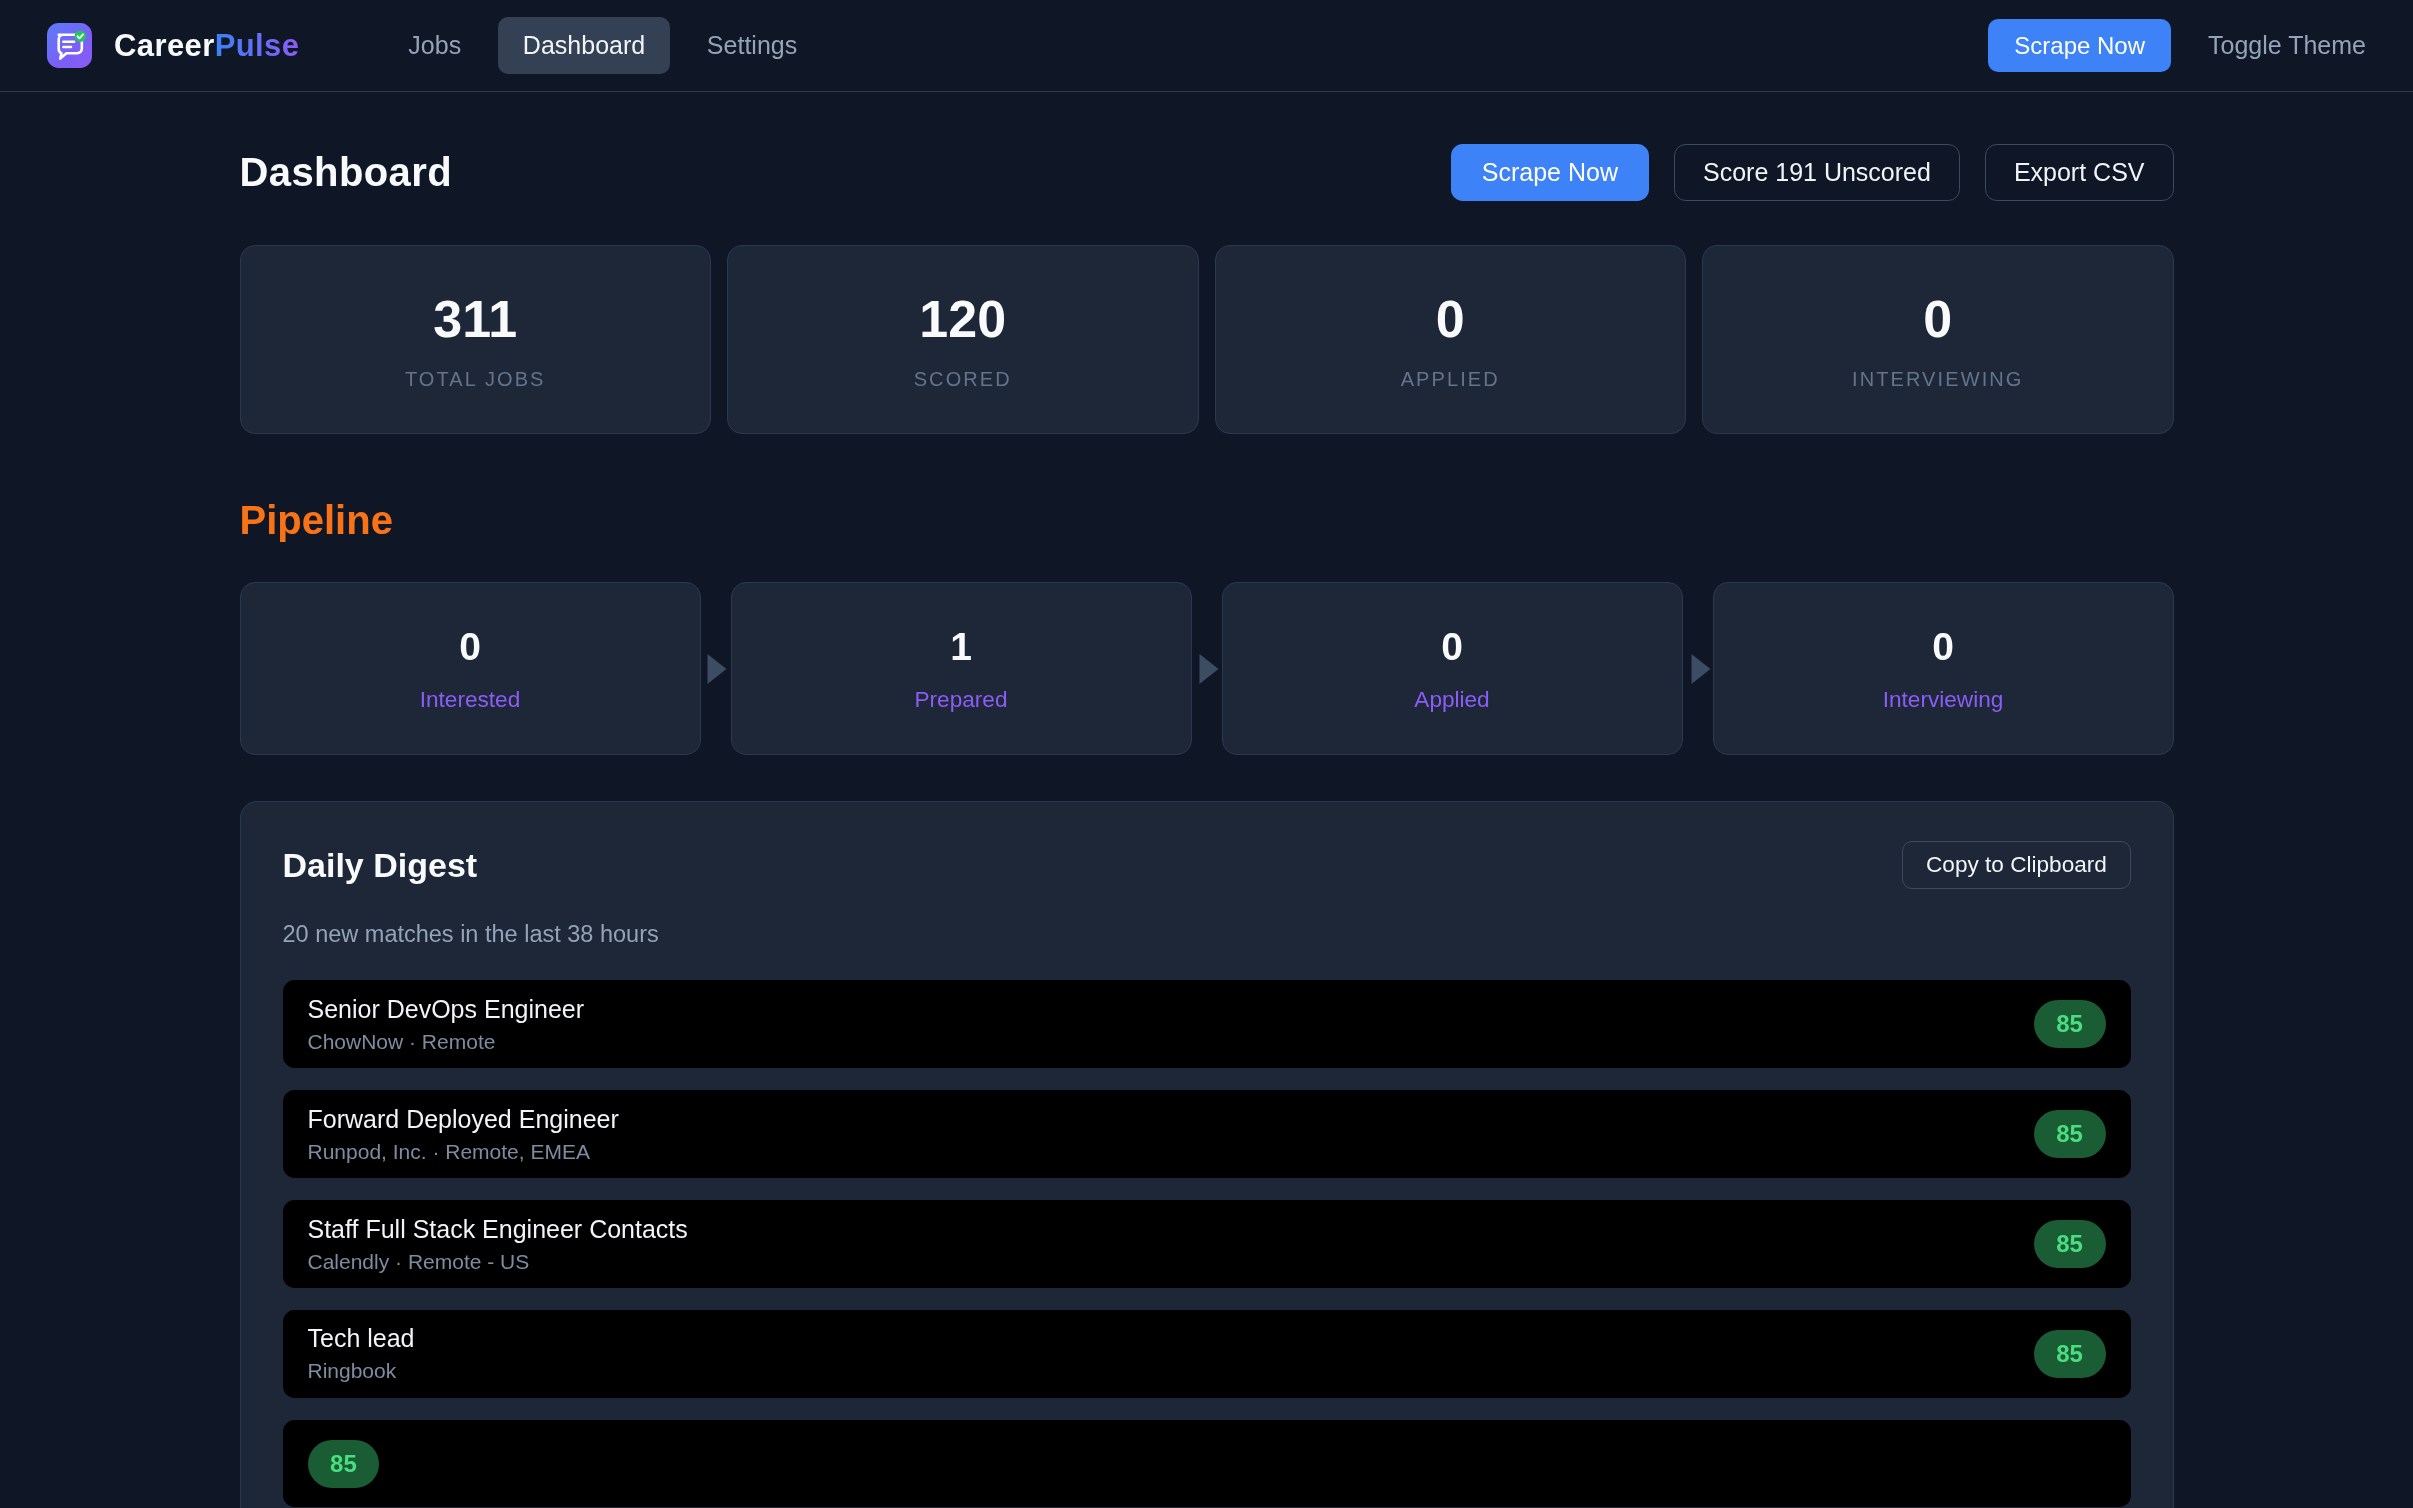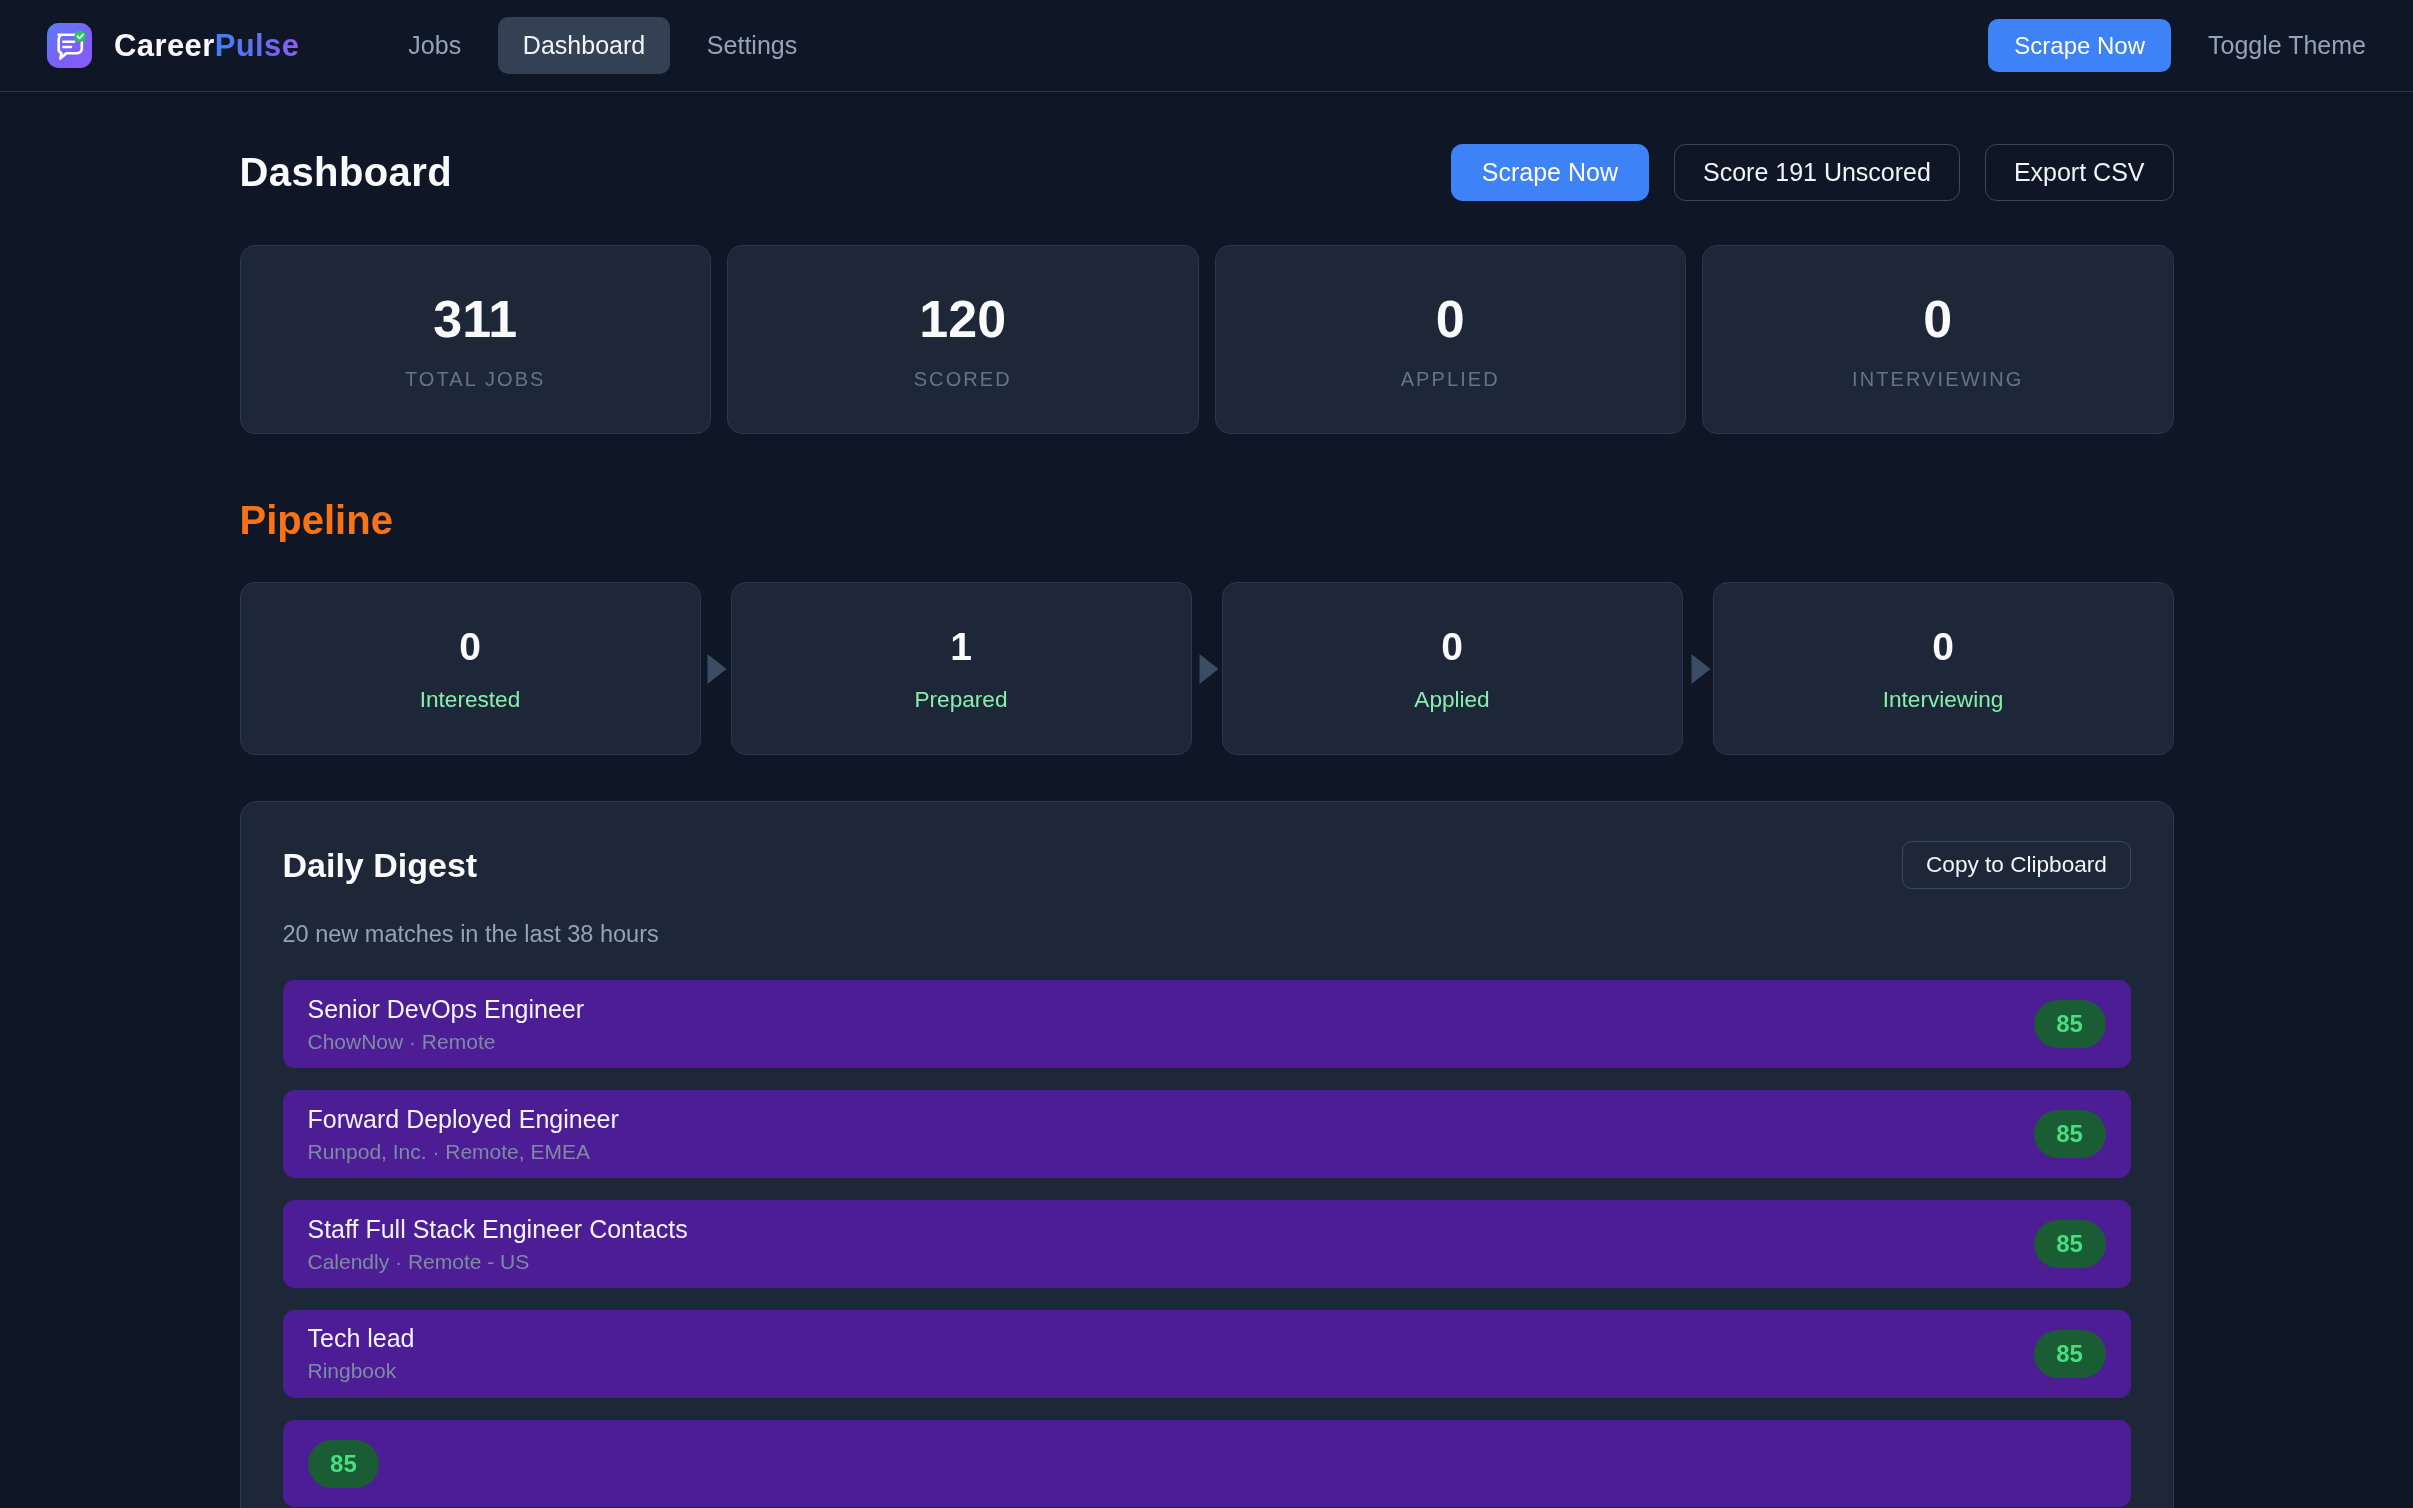--- a/index.html
+++ b/index.html
@@ -64,21 +64,21 @@
 
   .section-title { margin-top:64px; font-size:40px; font-weight:bold; color:#f97316; }
 
   .pipeline-wrap { position:relative; margin-top:39px; }
   .pipeline-grid { display:grid; grid-template-columns:repeat(4,1fr); gap:30px; }
   .pipe-card {
     height:173px; background:#1d2737; border:1.7px solid #2b3950; border-radius:15px;
     display:flex; flex-direction:column; align-items:center; justify-content:center;
   }
   .pipe-value { font-size:39px; font-weight:bold; color:#f8fafc; }
-  .pipe-label { margin-top:18.4px; font-size:22.6px; color:#86efac; }
+  .pipe-label { margin-top:18.4px; font-size:22.6px; color:#8b5cf6; }
   .pipe-arrow {
     position:absolute; top:50%; transform:translate(-50%,-50%);
     width:0; height:0;
     border-top:15px solid transparent; border-bottom:15px solid transparent;
     border-left:19px solid #3c4c62;
   }
 
   .digest-card {
     margin-top:46px; background:#1d2737; border:1.7px solid #2b3950; border-radius:17px;
     padding:39px 42px 42px 42px;
@@ -87,21 +87,21 @@
   .digest-title { font-size:34px; font-weight:bold; color:#f8fafc; }
   .btn-copy {
     background:transparent; color:#f1f5f9; border:1.7px solid #3c4a60; border-radius:10px;
     font-size:22.6px; padding:10px 22.6px; cursor:pointer;
     font-family:"Liberation Sans", sans-serif;
     text-align:right;
   }
   .digest-subtitle { margin-top:32px; font-size:23.5px; color:#94a3b8; }
   .job-list { margin-top:32px; }
   .job-row {
-    background:#4c1d95; border-radius:11.7px; padding:14.2px 25px; margin-bottom:22.6px;
+    background:#000000; border-radius:11.7px; padding:14.2px 25px; margin-bottom:22.6px;
     display:flex; align-items:center; justify-content:space-between; min-height:87px;
   }
   .job-title { font-size:25px; color:#f1f5f9; line-height:29px; }
   .job-company { font-size:21px; color:#7e8ca2; line-height:25px; margin-top:5px; }
   .score-badge {
     background:#1a5c33; color:#4ade80; font-size:24px; font-weight:bold;
     border-radius:837px; padding:10px 22.6px; flex:0 0 auto;
   }
 </style>
 </head>

